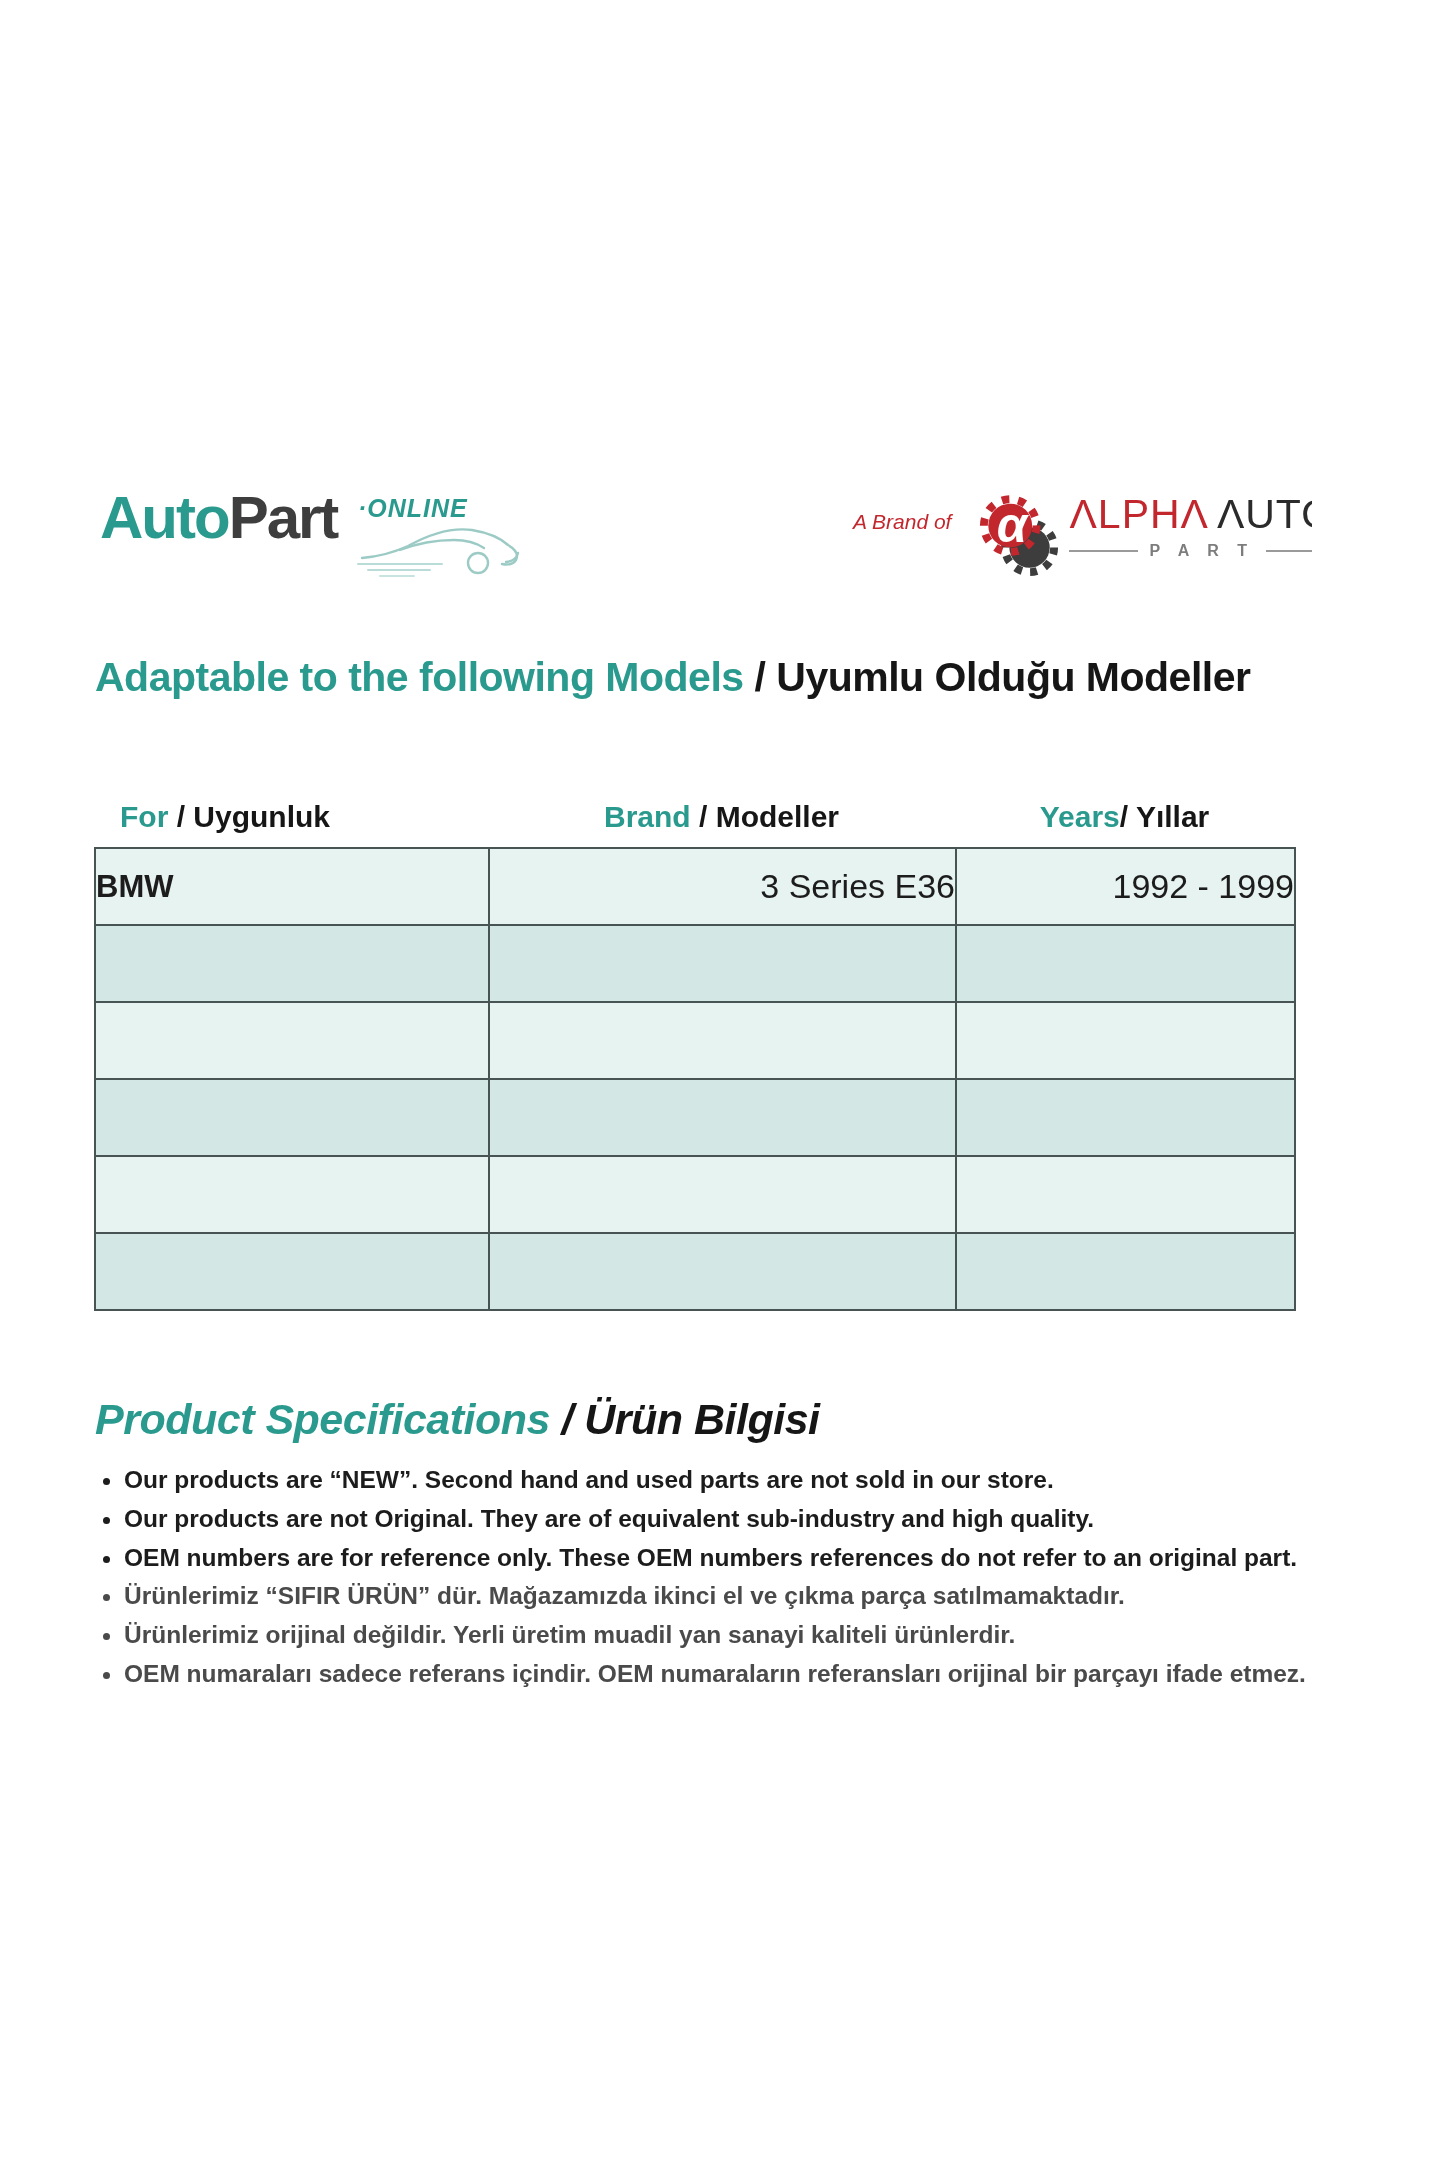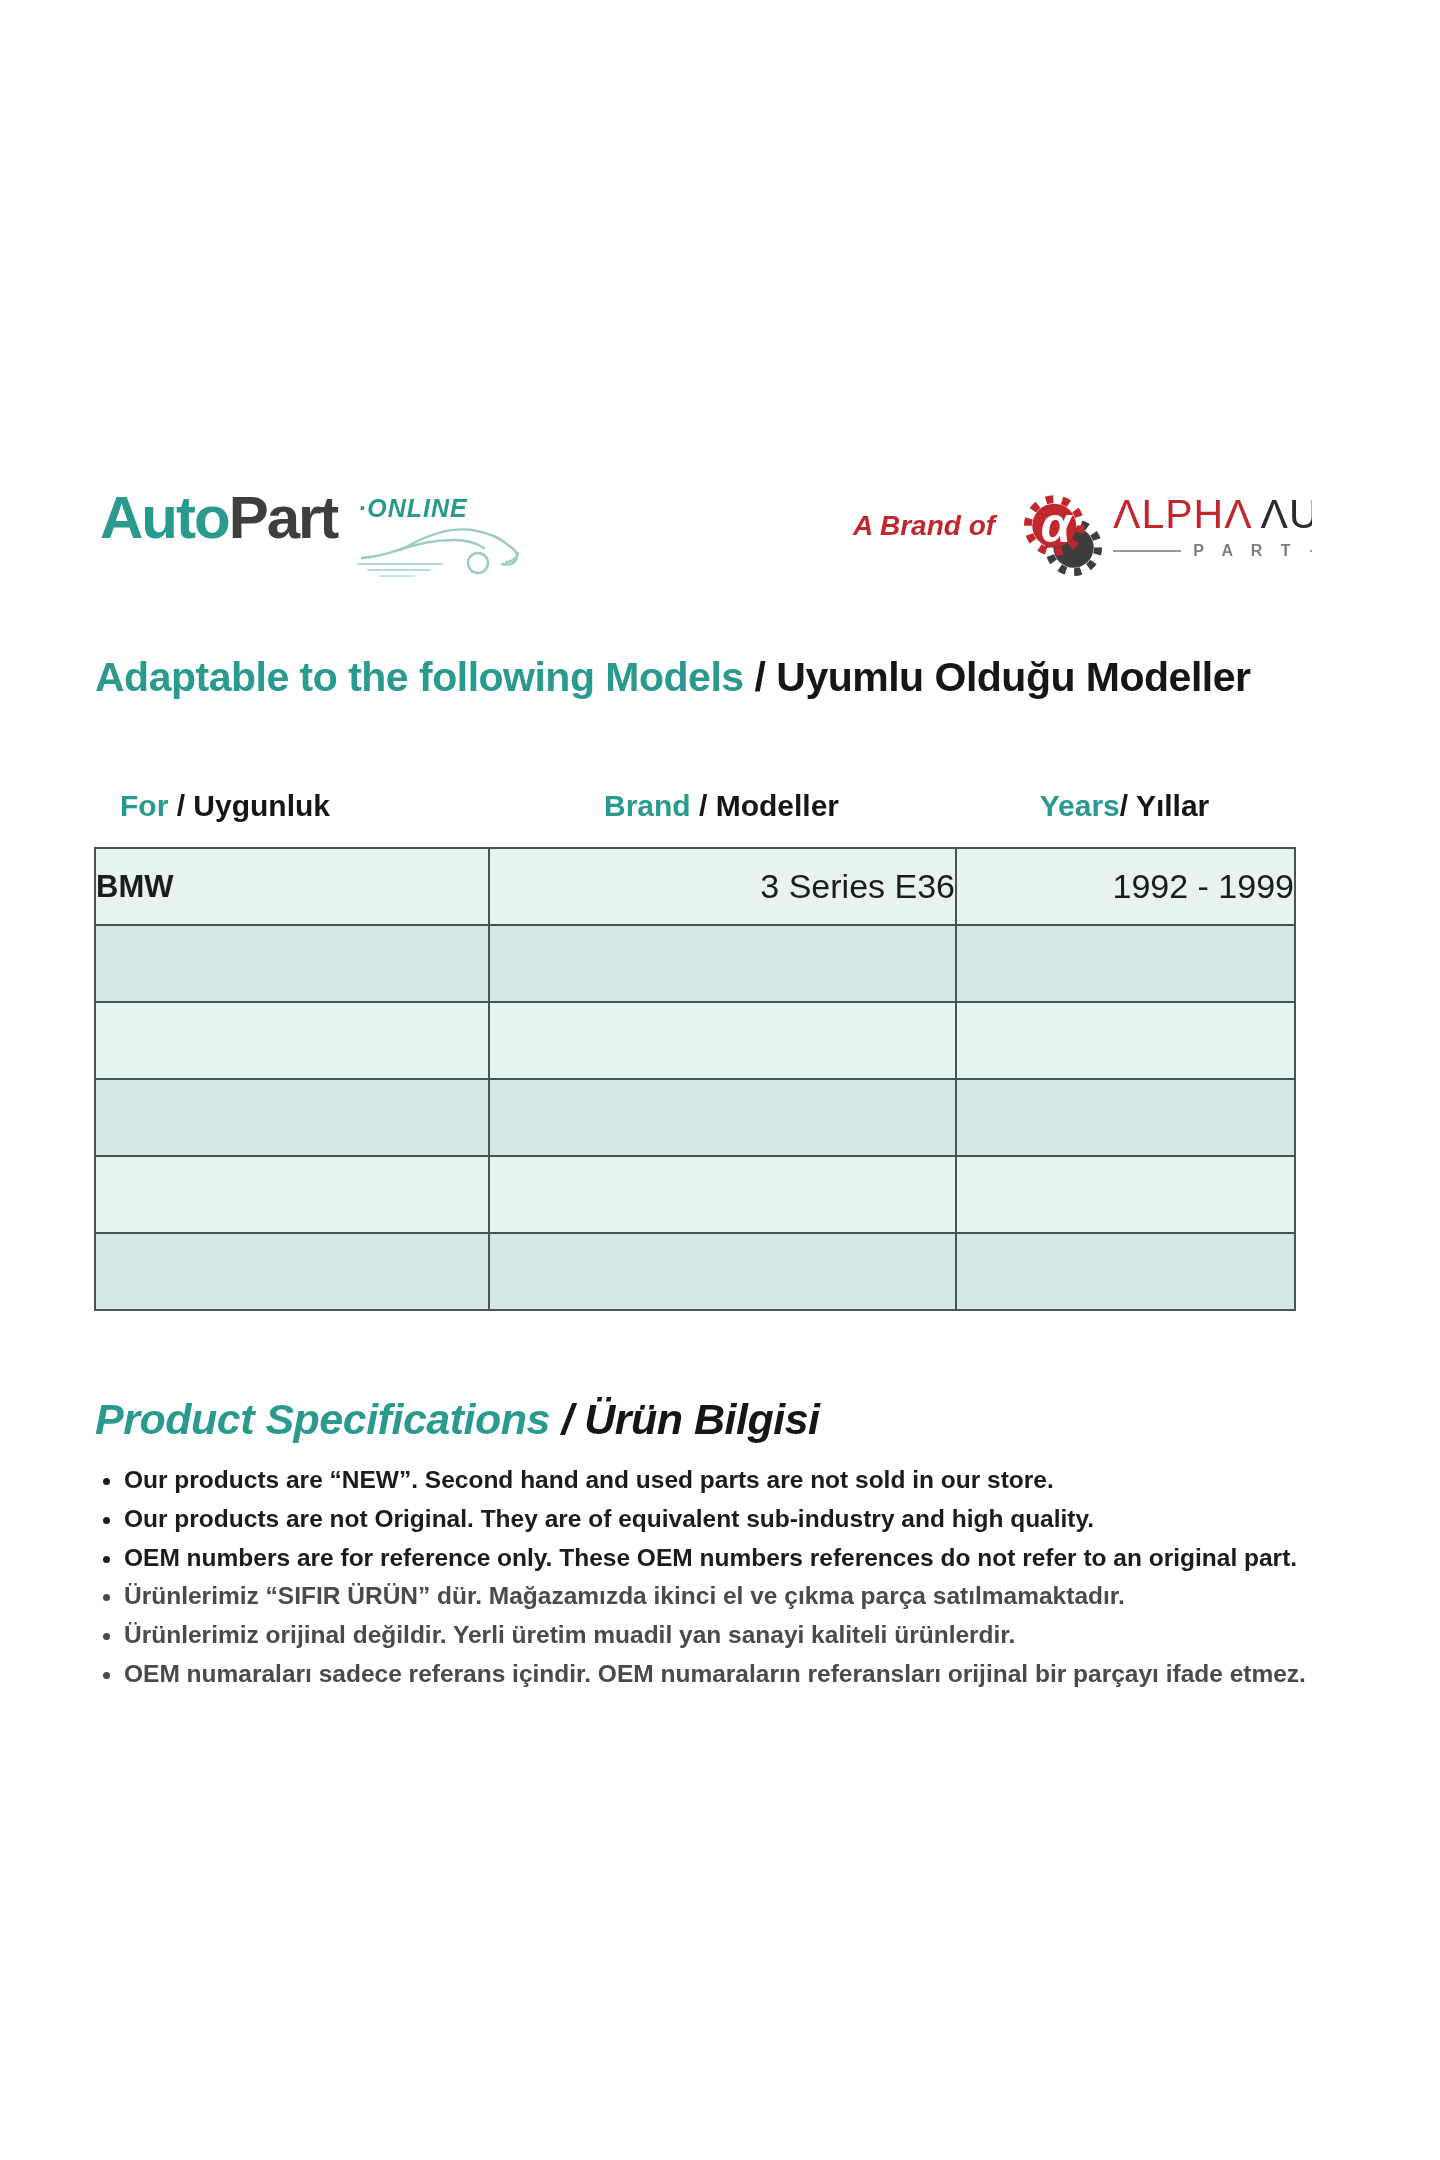--- a/index.html
+++ b/index.html
@@ -62,22 +62,22 @@
   
   .alpha-brand {
     position: absolute;
     left: 853px;
     top: 494px;
     display: flex;
     align-items: flex-start;
   }
   .brand-of {
     margin-top: 16px;
-    font-size: 28px;
-    font-weight: bold;
+    font-size: 21px;
+    font-weight: normal;
     font-style: italic;
     color: var(--red, #c3272e);
     white-space: nowrap;
   }
   .alpha-gear { margin-left: 24px; }
   .alpha-text-col { margin-left: 6px; margin-top: 0; }
   .alpha-wordmark {
     font-size: 41px;
     font-weight: normal;
     letter-spacing: 1px;
@@ -119,21 +119,21 @@
   .heading-en { color: var(--teal, #2a9a8e); }
   .heading-tr { color: #161616; }
 
   
   .table-header-row {
     position: absolute;
     left: 94px;
     top: 780px;
     width: 1200px;
     display: flex;
-    align-items: center;
+    align-items: flex-end;
     height: 52px;
   }
   .th-cell { font-size: 30px; font-weight: bold; line-height: 1; }
   .th-for    { width: 394px; text-align: left; padding-left: 26px; }
   .th-models { width: 467px; text-align: center; }
   .th-years  { width: 339px; text-align: center; }
   .th-en { color: var(--teal, #2a9a8e); }
   .th-tr { color: #161616; }
 
   .compat-table {

